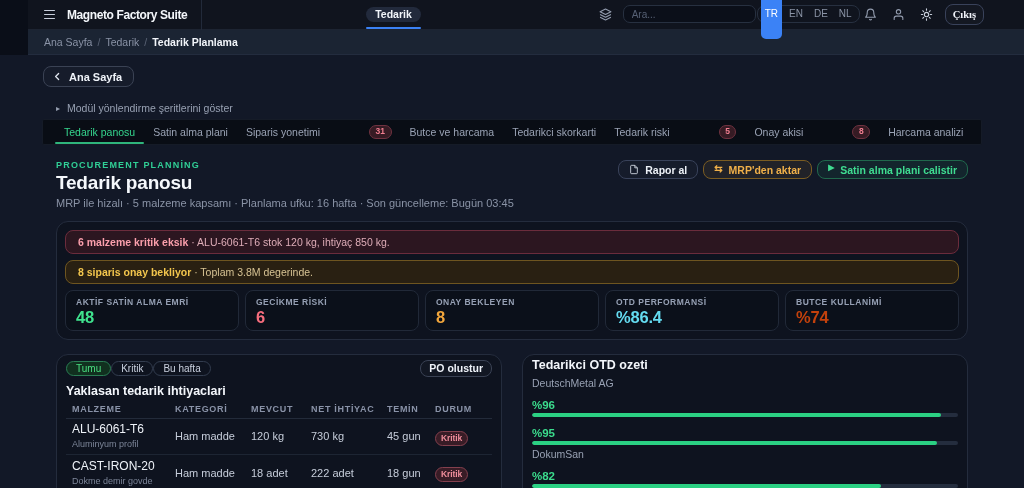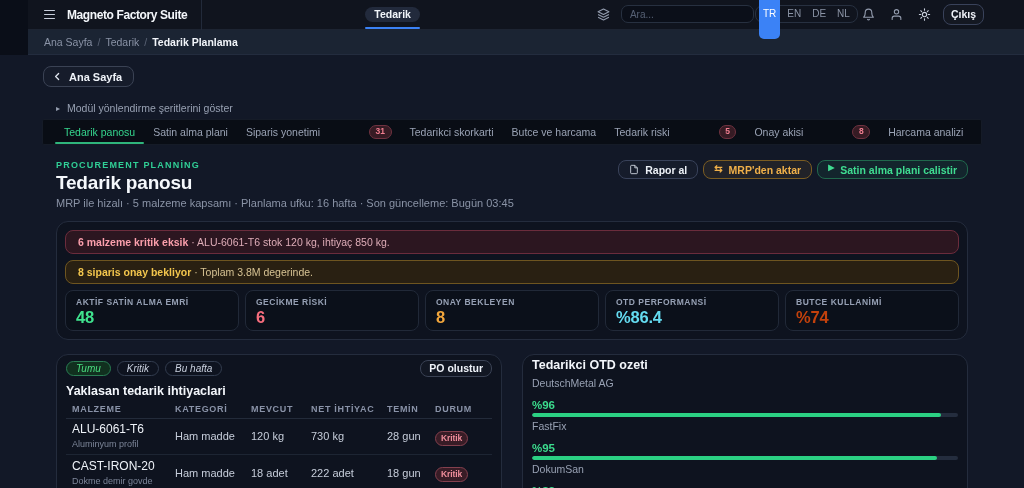--- a/index.html
+++ b/index.html
@@ -45,21 +45,21 @@
     border-radius:8px; padding:1.5px 3px; height:18px;
   }
   .lang-btn {
     font-size:10px; font-weight:normal; color:#8b94a6; padding:20px 4px;
     border-radius:5px; cursor:pointer; line-height:1;
   }
   .lang-btn.active { background:#3b82f6; color:#fff; }
   .logout-btn {
     border:1px solid #39425a; background:rgba(255,255,255,0.02); color:#f0f3f9;
     font-size:10.5px; font-weight:bold; border-radius:8px; padding:3.5px 7px;
-    cursor:pointer; font-family:Liberation Sans, sans-serif; line-height:1.1;
+    cursor:pointer; font-family:Liberation Serif, serif; line-height:1.1;
   }
   
   .crumbbar {
     margin-left:28px; height:25px; background:#1b2433;
     border-bottom:1px solid #232c3e;
     display:flex; align-items:center; padding:0 16px; gap:5px;
     font-size:10.5px;
   }
   .crumb { color:#8a93a6; }
   .crumb-sep { color:#5b6476; }
@@ -140,21 +140,21 @@
   .kpi-value { font-size:16.5px; font-weight:bold; margin-top:1px; letter-spacing:-0.2px; }
   .kpi-value.green { color:#3fe28e; }
   .kpi-value.red   { color:#f66d7d; }
   .kpi-value.amber { color:#f2a63c; }
   .kpi-value.cyan  { color:#64dbf0; }
   .kpi-value.blue  { color:#c2410c; }
   
   .lower-grid { display:grid; grid-template-columns:1fr 1fr; gap:20px; margin-top:14px; }
   .lower-panel { padding:5px 9px; height:220px; overflow:hidden; }
   .filters-row { display:flex; align-items:center; }
-  .chips { display:flex; gap:6px; flex:1;font-style:italic; }
+  .chips { display:flex; flex:1; }
   .chip {
     border:1px solid #333d4f; border-radius:999px; padding:1px 9px;
     font-size:10px; color:#c9d0de; cursor:pointer; line-height:11px;
   }
   .chip.active { background:#11301f; border-color:#2a7d54; color:#4ade80; }
   .po-btn {
     border:1px solid #3a4254; background:rgba(255,255,255,0.02); color:#eff3f9;
     font-size:10.5px; font-weight:bold; border-radius:8px; padding:1.5px 8px;
     cursor:pointer; font-family:inherit; line-height:11.5px;
   }
@@ -277,24 +277,24 @@
         <span>Tedarik panosu</span>
       </div>
     <div class="tab">
         <span>Satin alma plani</span>
       </div>
     <div class="tab">
         <span>Siparis yonetimi</span>
         <span class="tab-badge">31</span>
       </div>
     <div class="tab">
+        <span>Butce ve harcama</span>
+      </div>
+    <div class="tab">
         <span>Tedarikci skorkarti</span>
-      </div>
-    <div class="tab">
-        <span>Butce ve harcama</span>
       </div>
     <div class="tab">
         <span>Tedarik riski</span>
         <span class="tab-badge">5</span>
       </div>
     <div class="tab">
         <span>Onay akisi</span>
         <span class="tab-badge">8</span>
       </div>
     <div class="tab">
@@ -381,21 +381,21 @@
             <div class="th">DURUM</div>
           </div>
           <div class="tr row">
             <div>
               <div class="mat-code">ALU-6061-T6</div>
               <div class="mat-name">Aluminyum profil</div>
             </div>
             <div class="cell">Ham madde</div>
             <div class="cell">120 kg</div>
             <div class="cell">730 kg</div>
-            <div class="cell">28 gun</div>
+            <div class="cell">45 gun</div>
             <div><span class="status-badge">Kritik</span></div>
           </div>
           <div class="tr row">
             <div>
               <div class="mat-code">CAST-IRON-20</div>
               <div class="mat-name">Dokme demir govde</div>
             </div>
             <div class="cell">Ham madde</div>
             <div class="cell">18 adet</div>
             <div class="cell">222 adet</div>
@@ -409,21 +409,20 @@
         <div class="otd-title">Tedarikci OTD ozeti</div>
         <div class="otd-list">
           <div class="otd-item">
             <div class="otd-name">DeutschMetal AG</div>
             <div class="otd-value">%96</div>
             <div class="otd-bar">
                 <div class="otd-fill" style="width: 96%;"></div>
               </div>
           </div>
           <div class="otd-item">
-            <div class="otd-name">FastFix</div>
             <div class="otd-value">%95</div>
             <div class="otd-bar">
                 <div class="otd-fill" style="width: 95%;"></div>
               </div>
           </div>
           <div class="otd-item">
             <div class="otd-name">DokumSan</div>
             <div class="otd-value">%82</div>
             <div class="otd-bar">
                 <div class="otd-fill" style="width: 82%;"></div>

